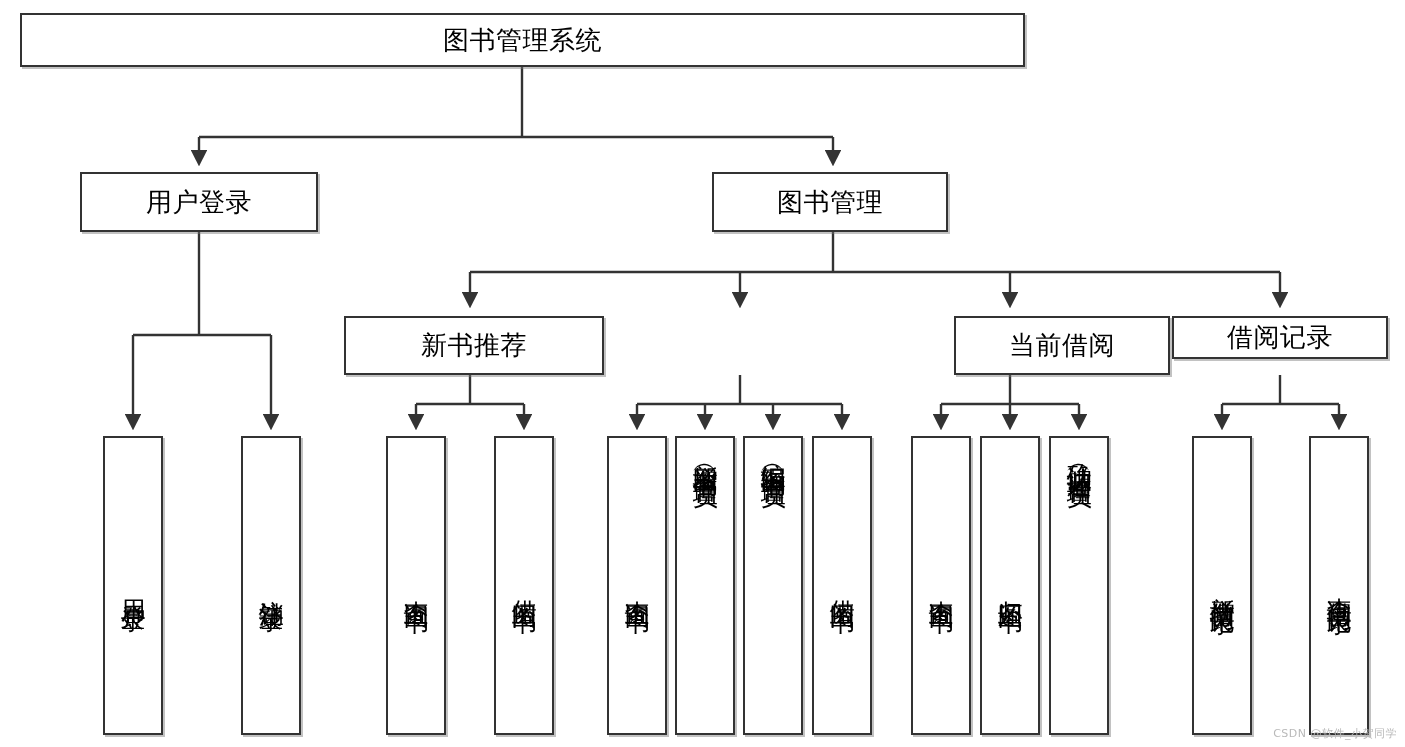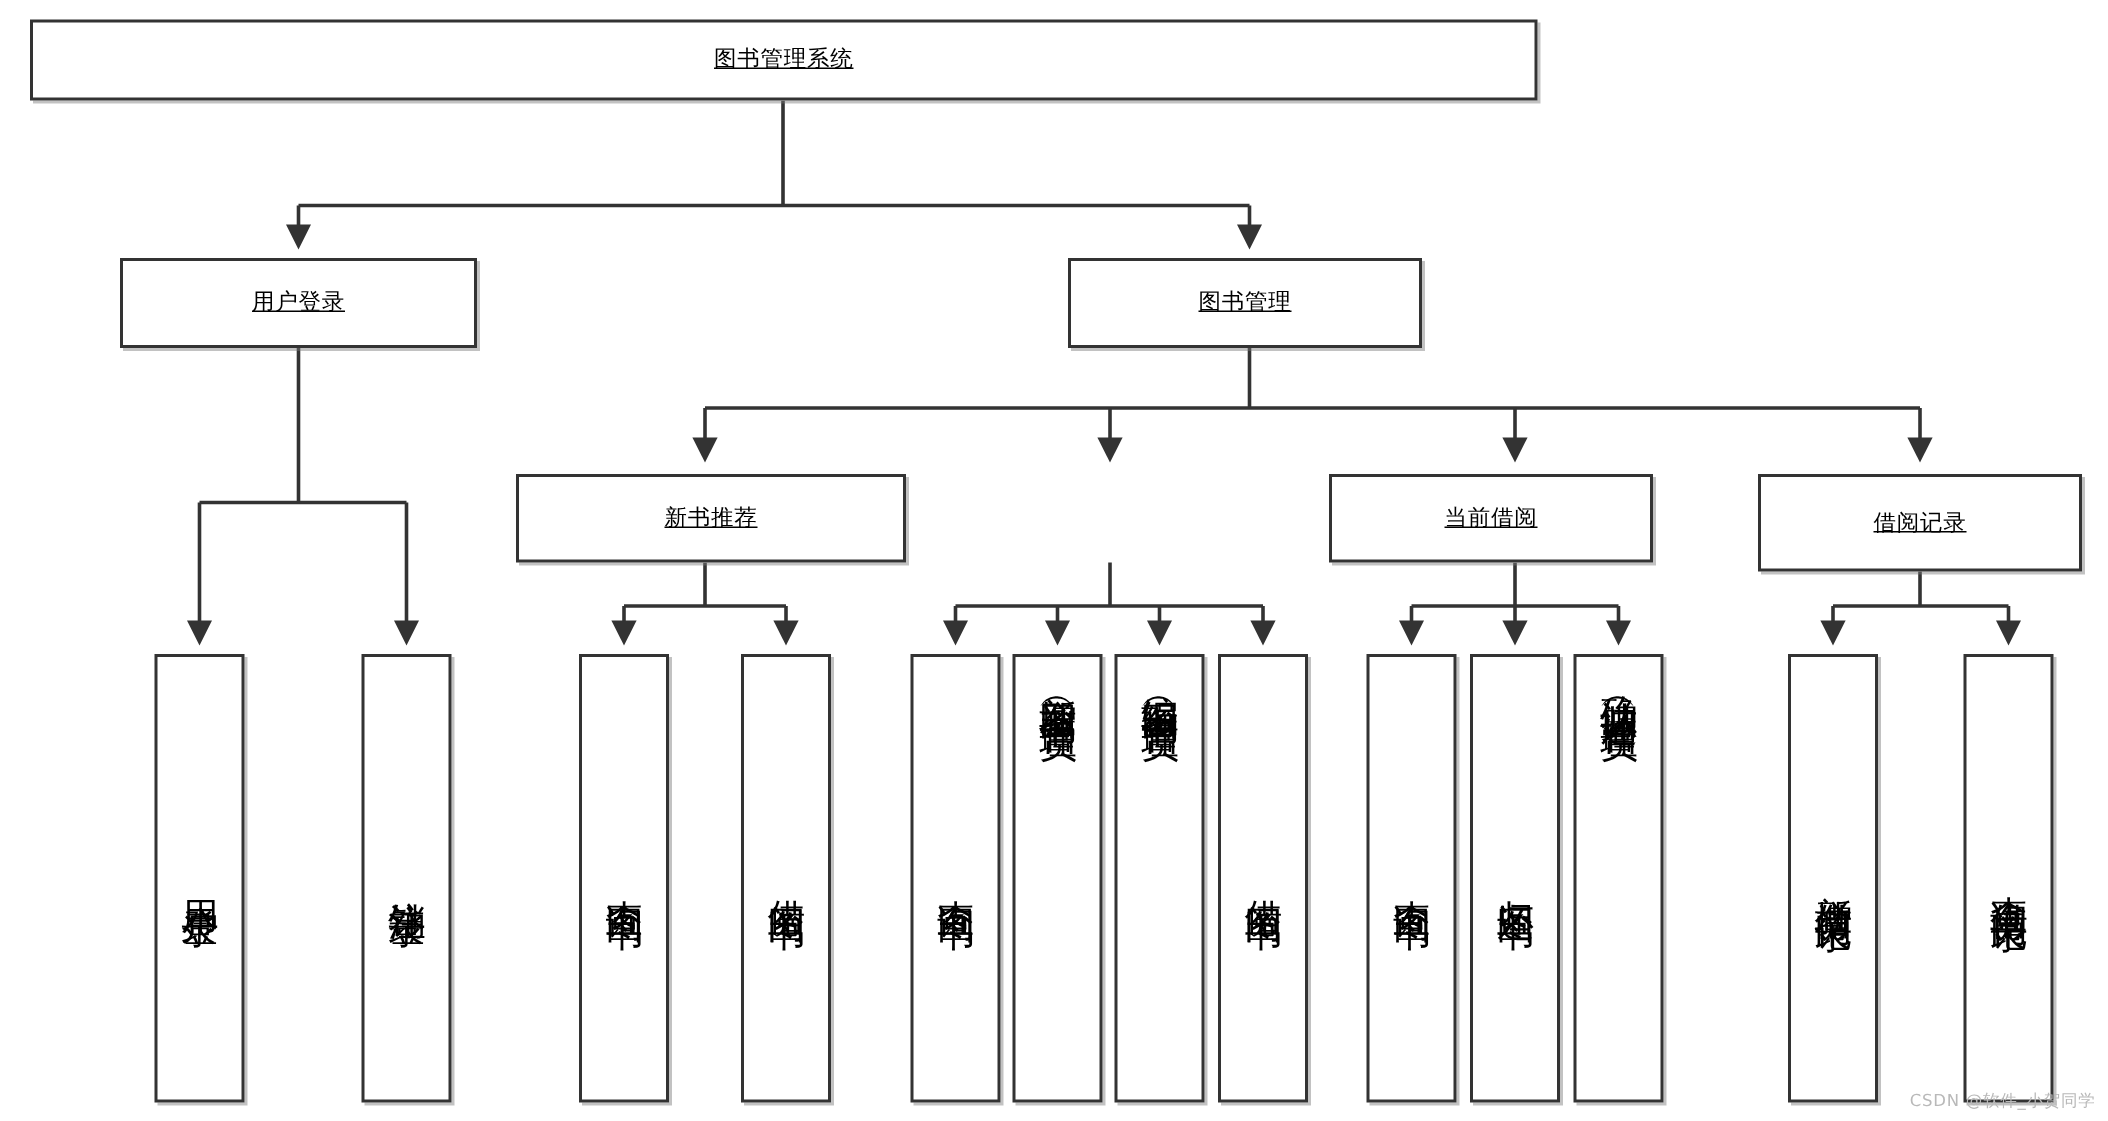--- a/index.html
+++ b/index.html
@@ -36,23 +36,22 @@
     color: #000000;
     box-shadow: 2px 2px 0 rgba(120,120,120,0.45);
   }
   .node .lbl {
     display: block;
     text-align: center;
     line-height: 1.18;
     letter-spacing: 0.5px;
   }
   .node.horiz .lbl {
-    font-size: 15px;
+    font-size: 26px;
     white-space: nowrap;
-    text-decoration: underline;
   }
   .node.vert {
     align-items: flex-start;
     padding-top: 6px;
   }
   .node.vert .lbl {
     writing-mode: vertical-rl;
     text-orientation: upright;
     font-size: 25px;
     line-height: 1.1;
@@ -136,24 +135,24 @@
   <div class="node horiz" style="left:80px; top:172px; width:238px; height:60px;">
     <span class="lbl">用户登录</span>
   </div>
   <div class="node horiz" style="left:712px; top:172px; width:236px; height:60px;">
     <span class="lbl">图书管理</span>
   </div>
 
   <div class="node horiz" style="left:344px; top:316px; width:260px; height:59px;">
     <span class="lbl">新书推荐</span>
   </div>
-  <div class="node horiz" style="left:886px; top:316px; width:216px; height:59px;">
+  <div class="node horiz" style="left:954px; top:316px; width:216px; height:59px;">
     <span class="lbl">当前借阅</span>
   </div>
-  <div class="node horiz" style="left:1172px; top:316px; width:216px; height:65px;">
+  <div class="node horiz" style="left:1172px; top:316px; width:216px; height:43px;">
     <span class="lbl">借阅记录</span>
   </div>
 
   <div class="node vert mid" style="left:103px; top:436px; width:60px; height:299px;">
     <span class="lbl">用户登录</span>
   </div>
   <div class="node vert mid" style="left:241px; top:436px; width:60px; height:299px;">
     <span class="lbl">注销登录</span>
   </div>
 

